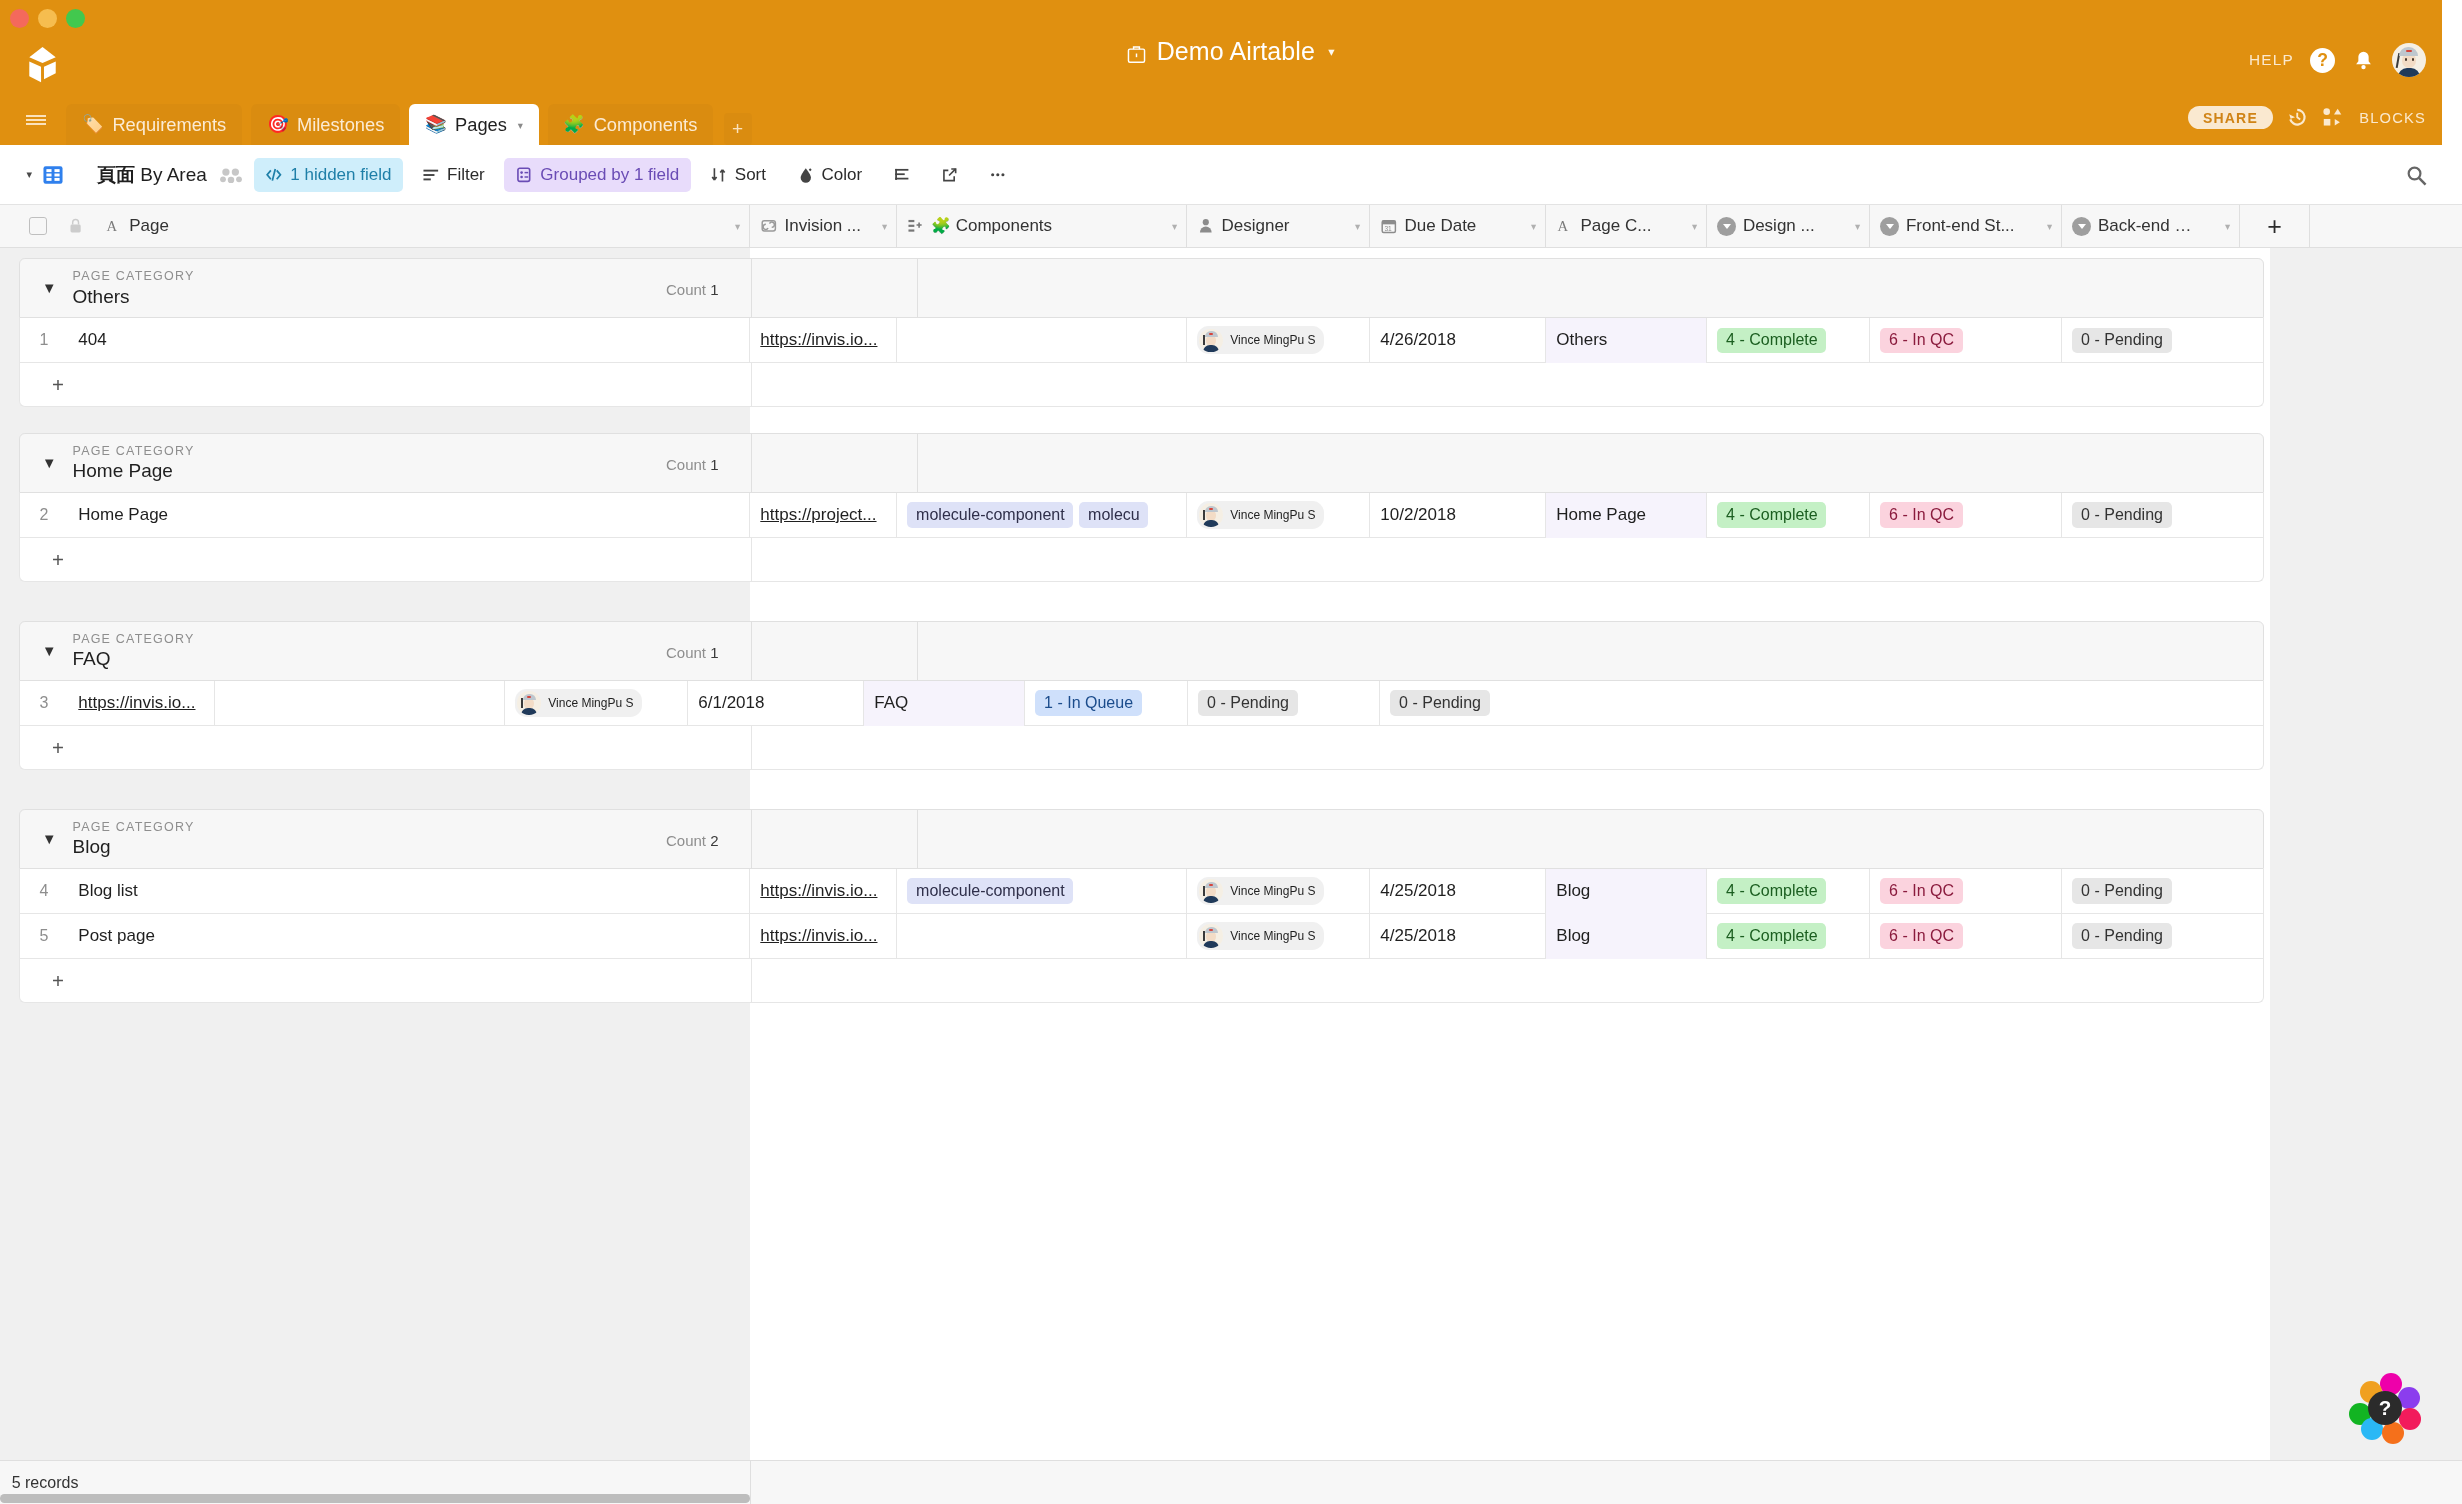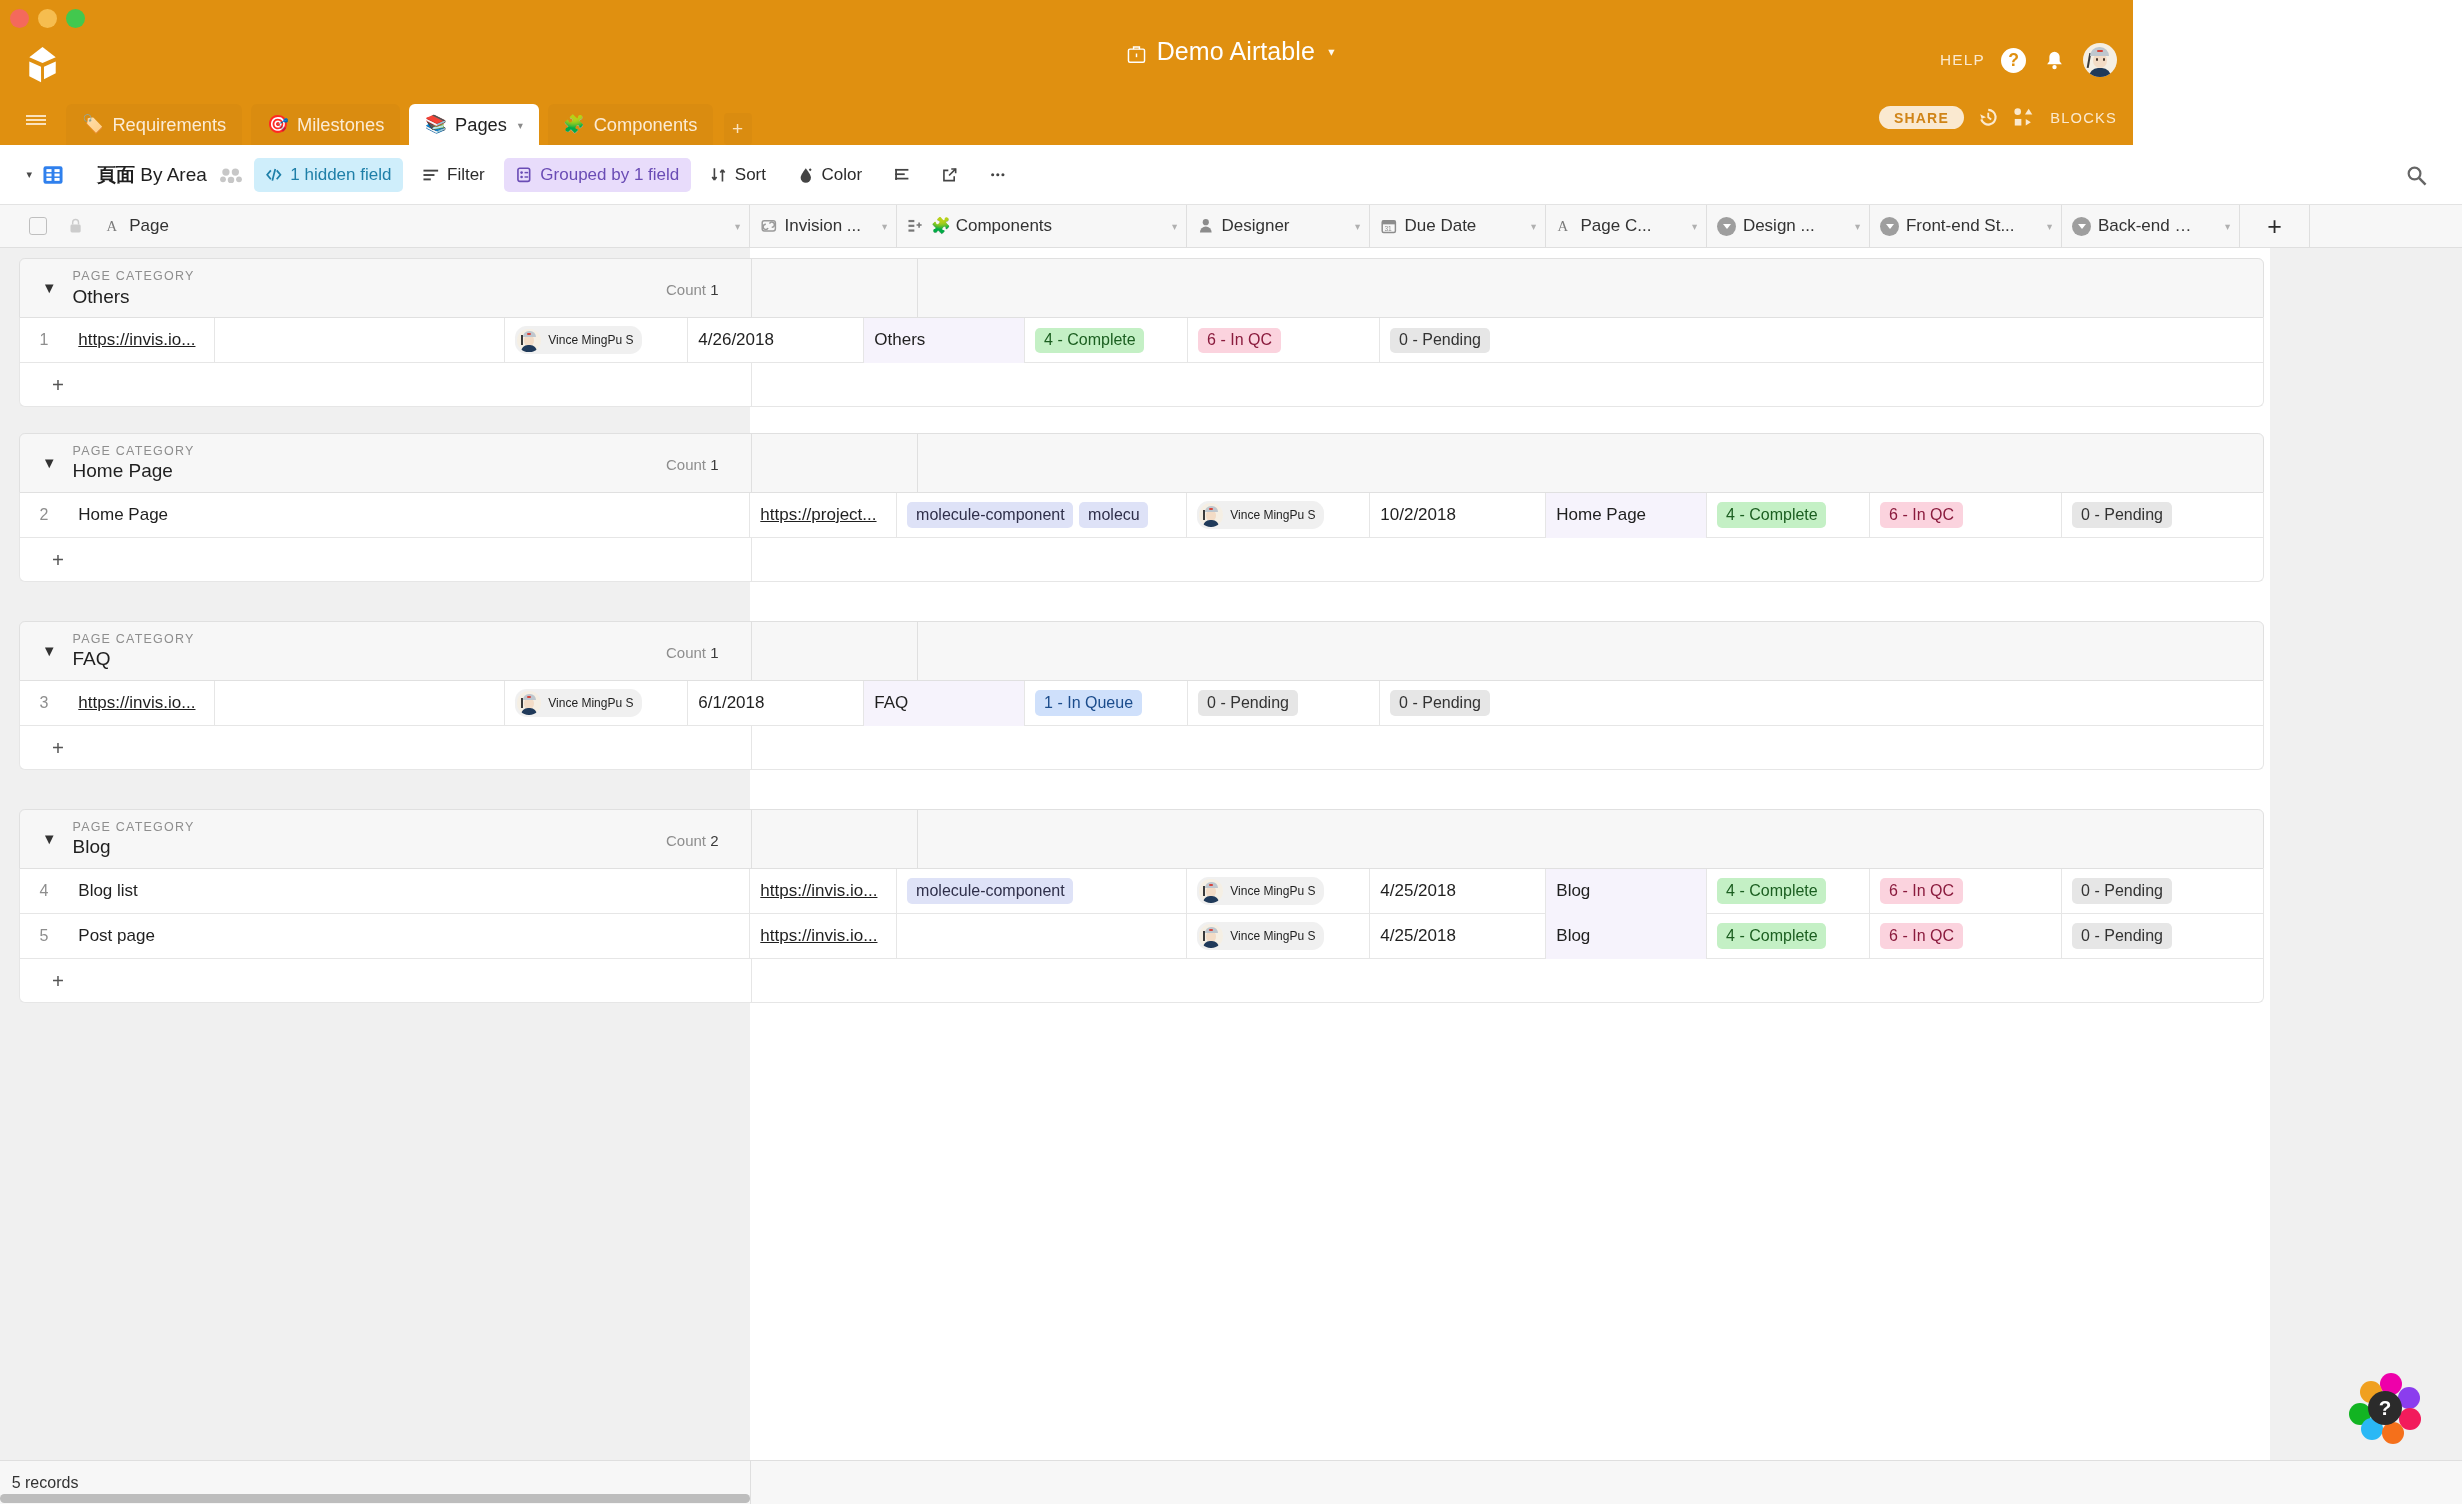--- a/index.html
+++ b/index.html
@@ -5,21 +5,21 @@
   * { box-sizing: border-box; margin: 0; padding: 0; }
   html, body {
     width: 2462px; height: 1504px;
     font-family: "Liberation Sans", sans-serif;
     background: #ffffff;
     overflow: hidden;
   }
 
   
   .topbar {
-    position: absolute; top: 0; left: 0; width: 2133px; height: 145px;
+    position: absolute; top: 0; left: 0; width: 2442px; height: 145px;
     background: #E09010;
   }
   .traffic { position: absolute; top: 8.8px; left: 10.3px; display: flex; gap: 8.8px; }
   .dot { width: 19px; height: 19px; border-radius: 50%; }
   .dot.r { background: #F4695C; }
   .dot.y { background: #F6BD4F; }
   .dot.g { background: #42C84E; }
 
   .logo {
     position: absolute; top: 41px; left: 19px; width: 47px; height: 47px;
@@ -562,20 +562,21 @@
       <span class="gcount">
         <span>Count</span>
         <b>1</b>
       </span>
       <span class="gsep"></span>
       <span class="gsep2"></span>
     </div>
 
     <div class="row">
       <span class="rownum">1</span>
+      <span class="cell" style="width:682px;">404</span>
       <span class="cell" style="width:147px;">
           <a>https://invis.io...</a>
         </span>
       <span class="cell" style="width:290px;"></span>
       <span class="cell" style="width:183px;">
         <span class="userchip">
           <span class="ua">
               <span class="s"></span>
               <span class="f"></span>
               <span class="h"></span>

